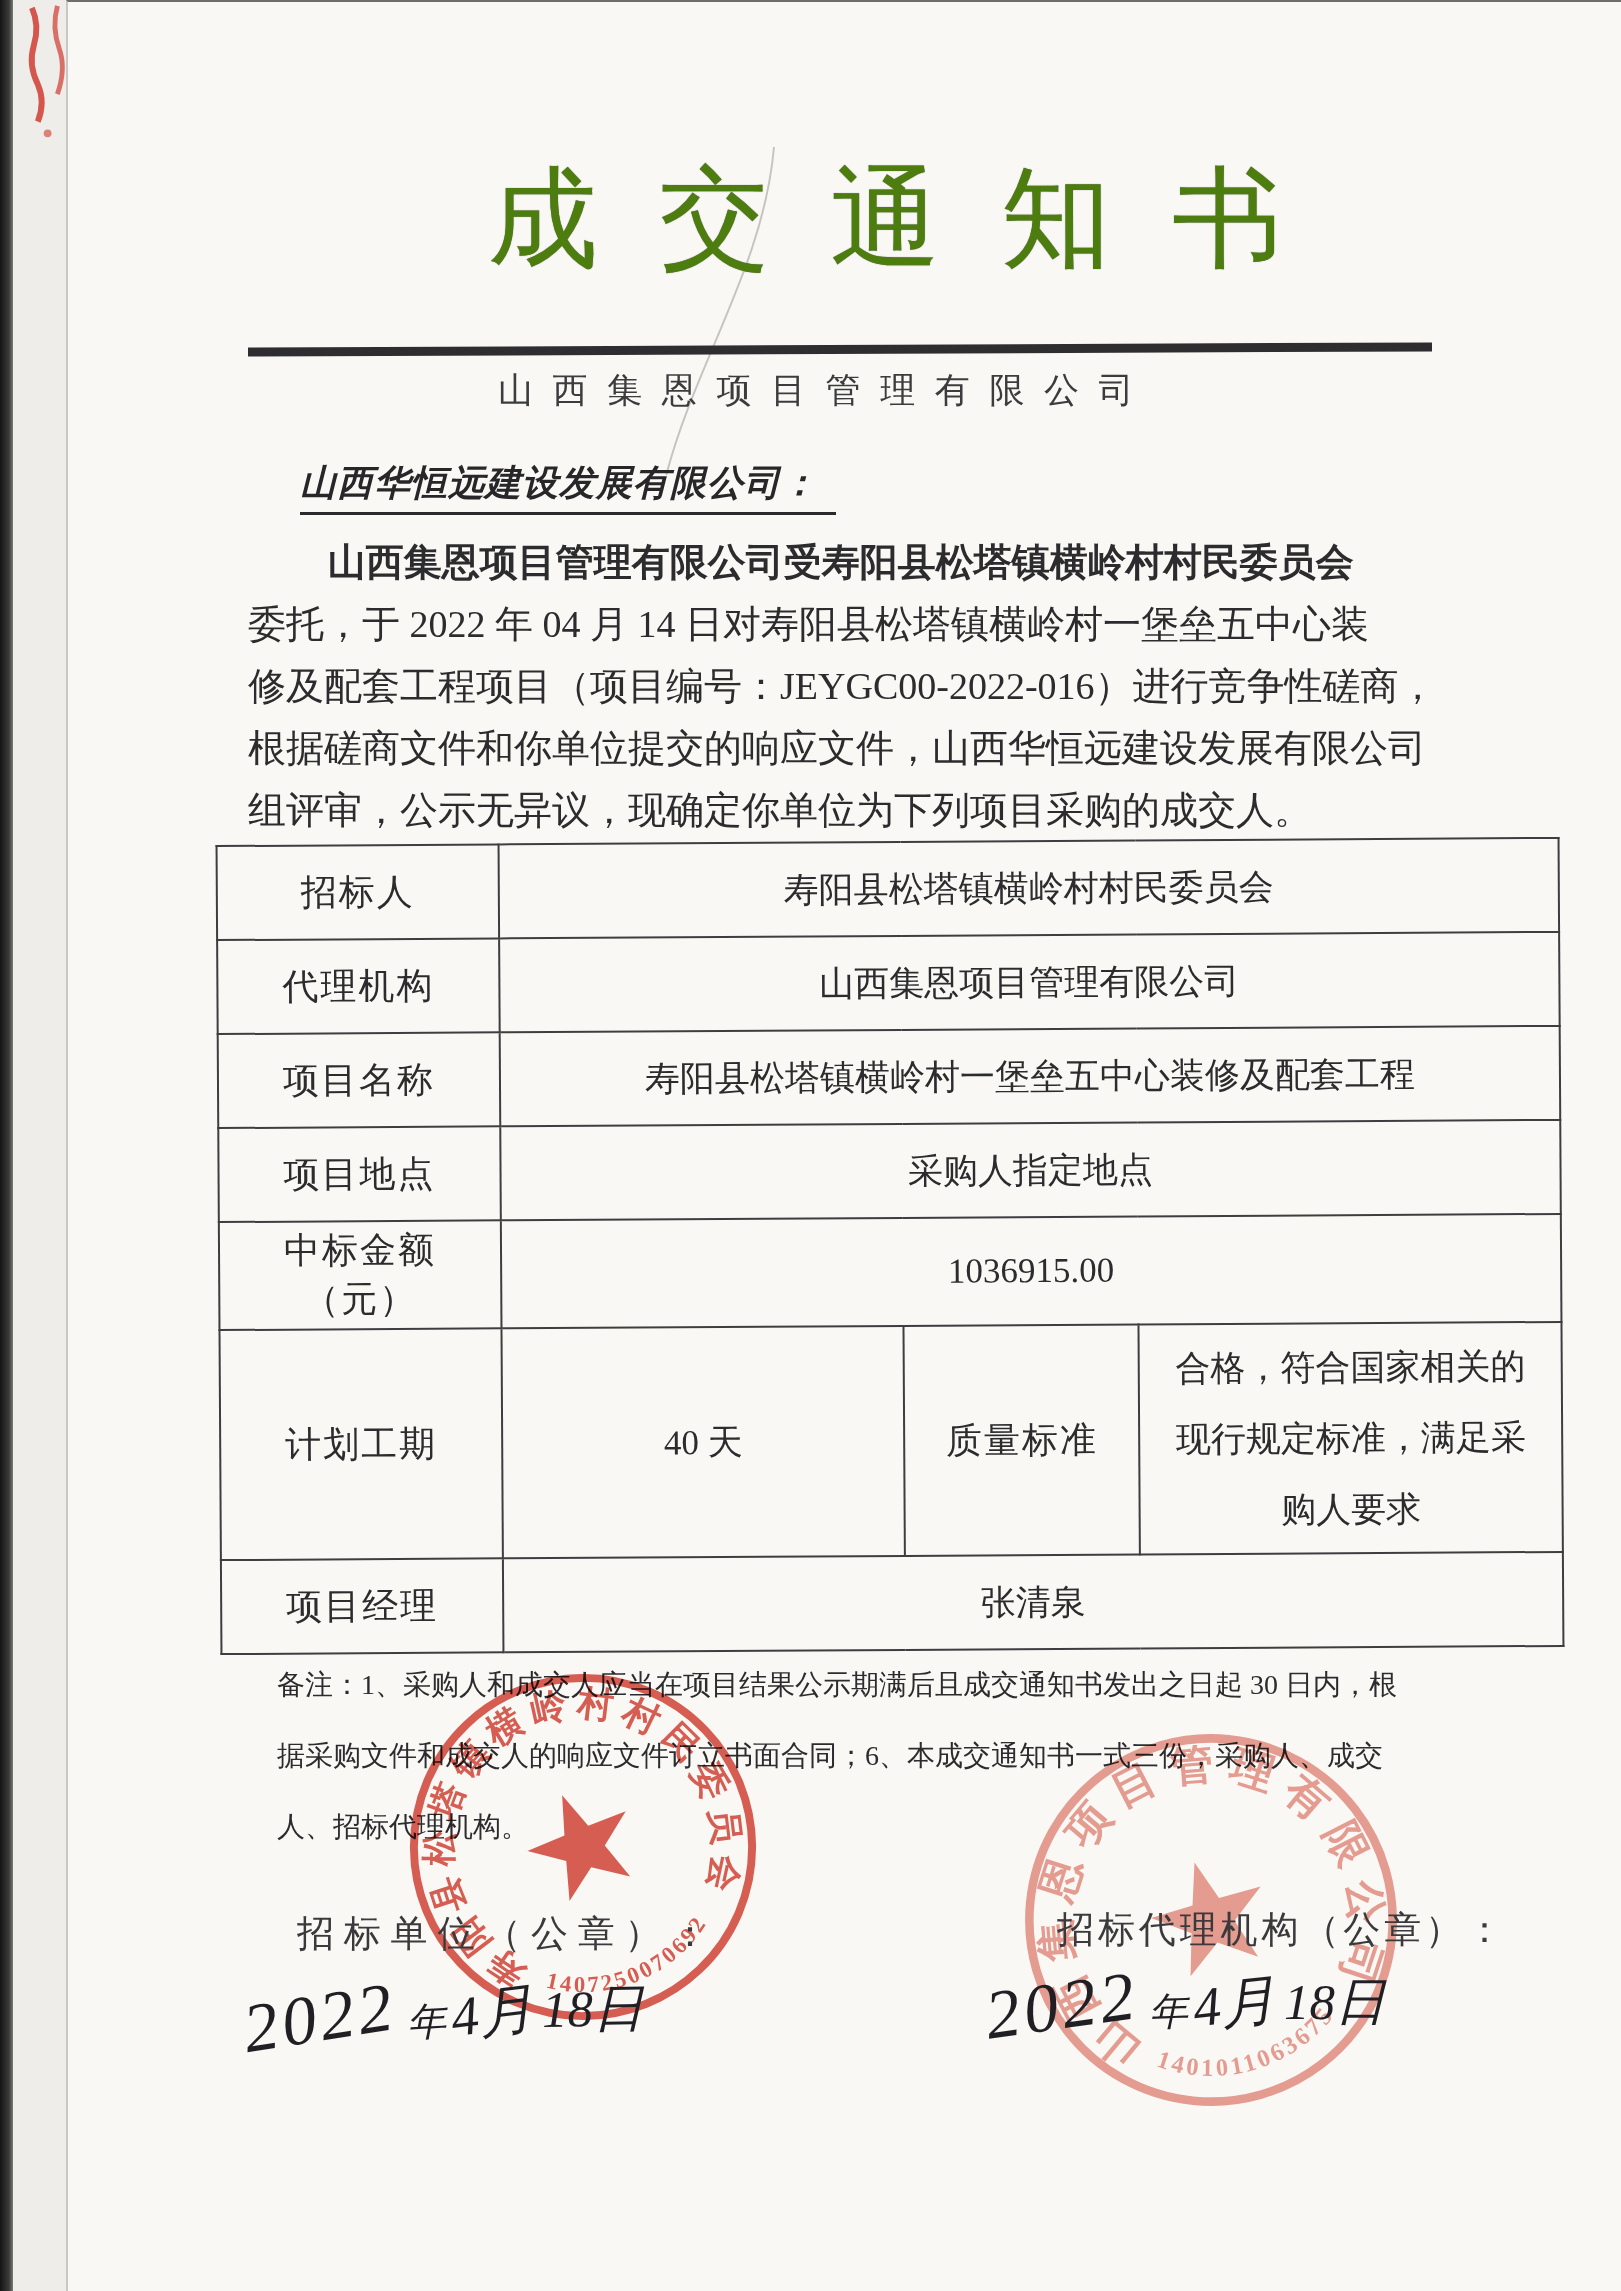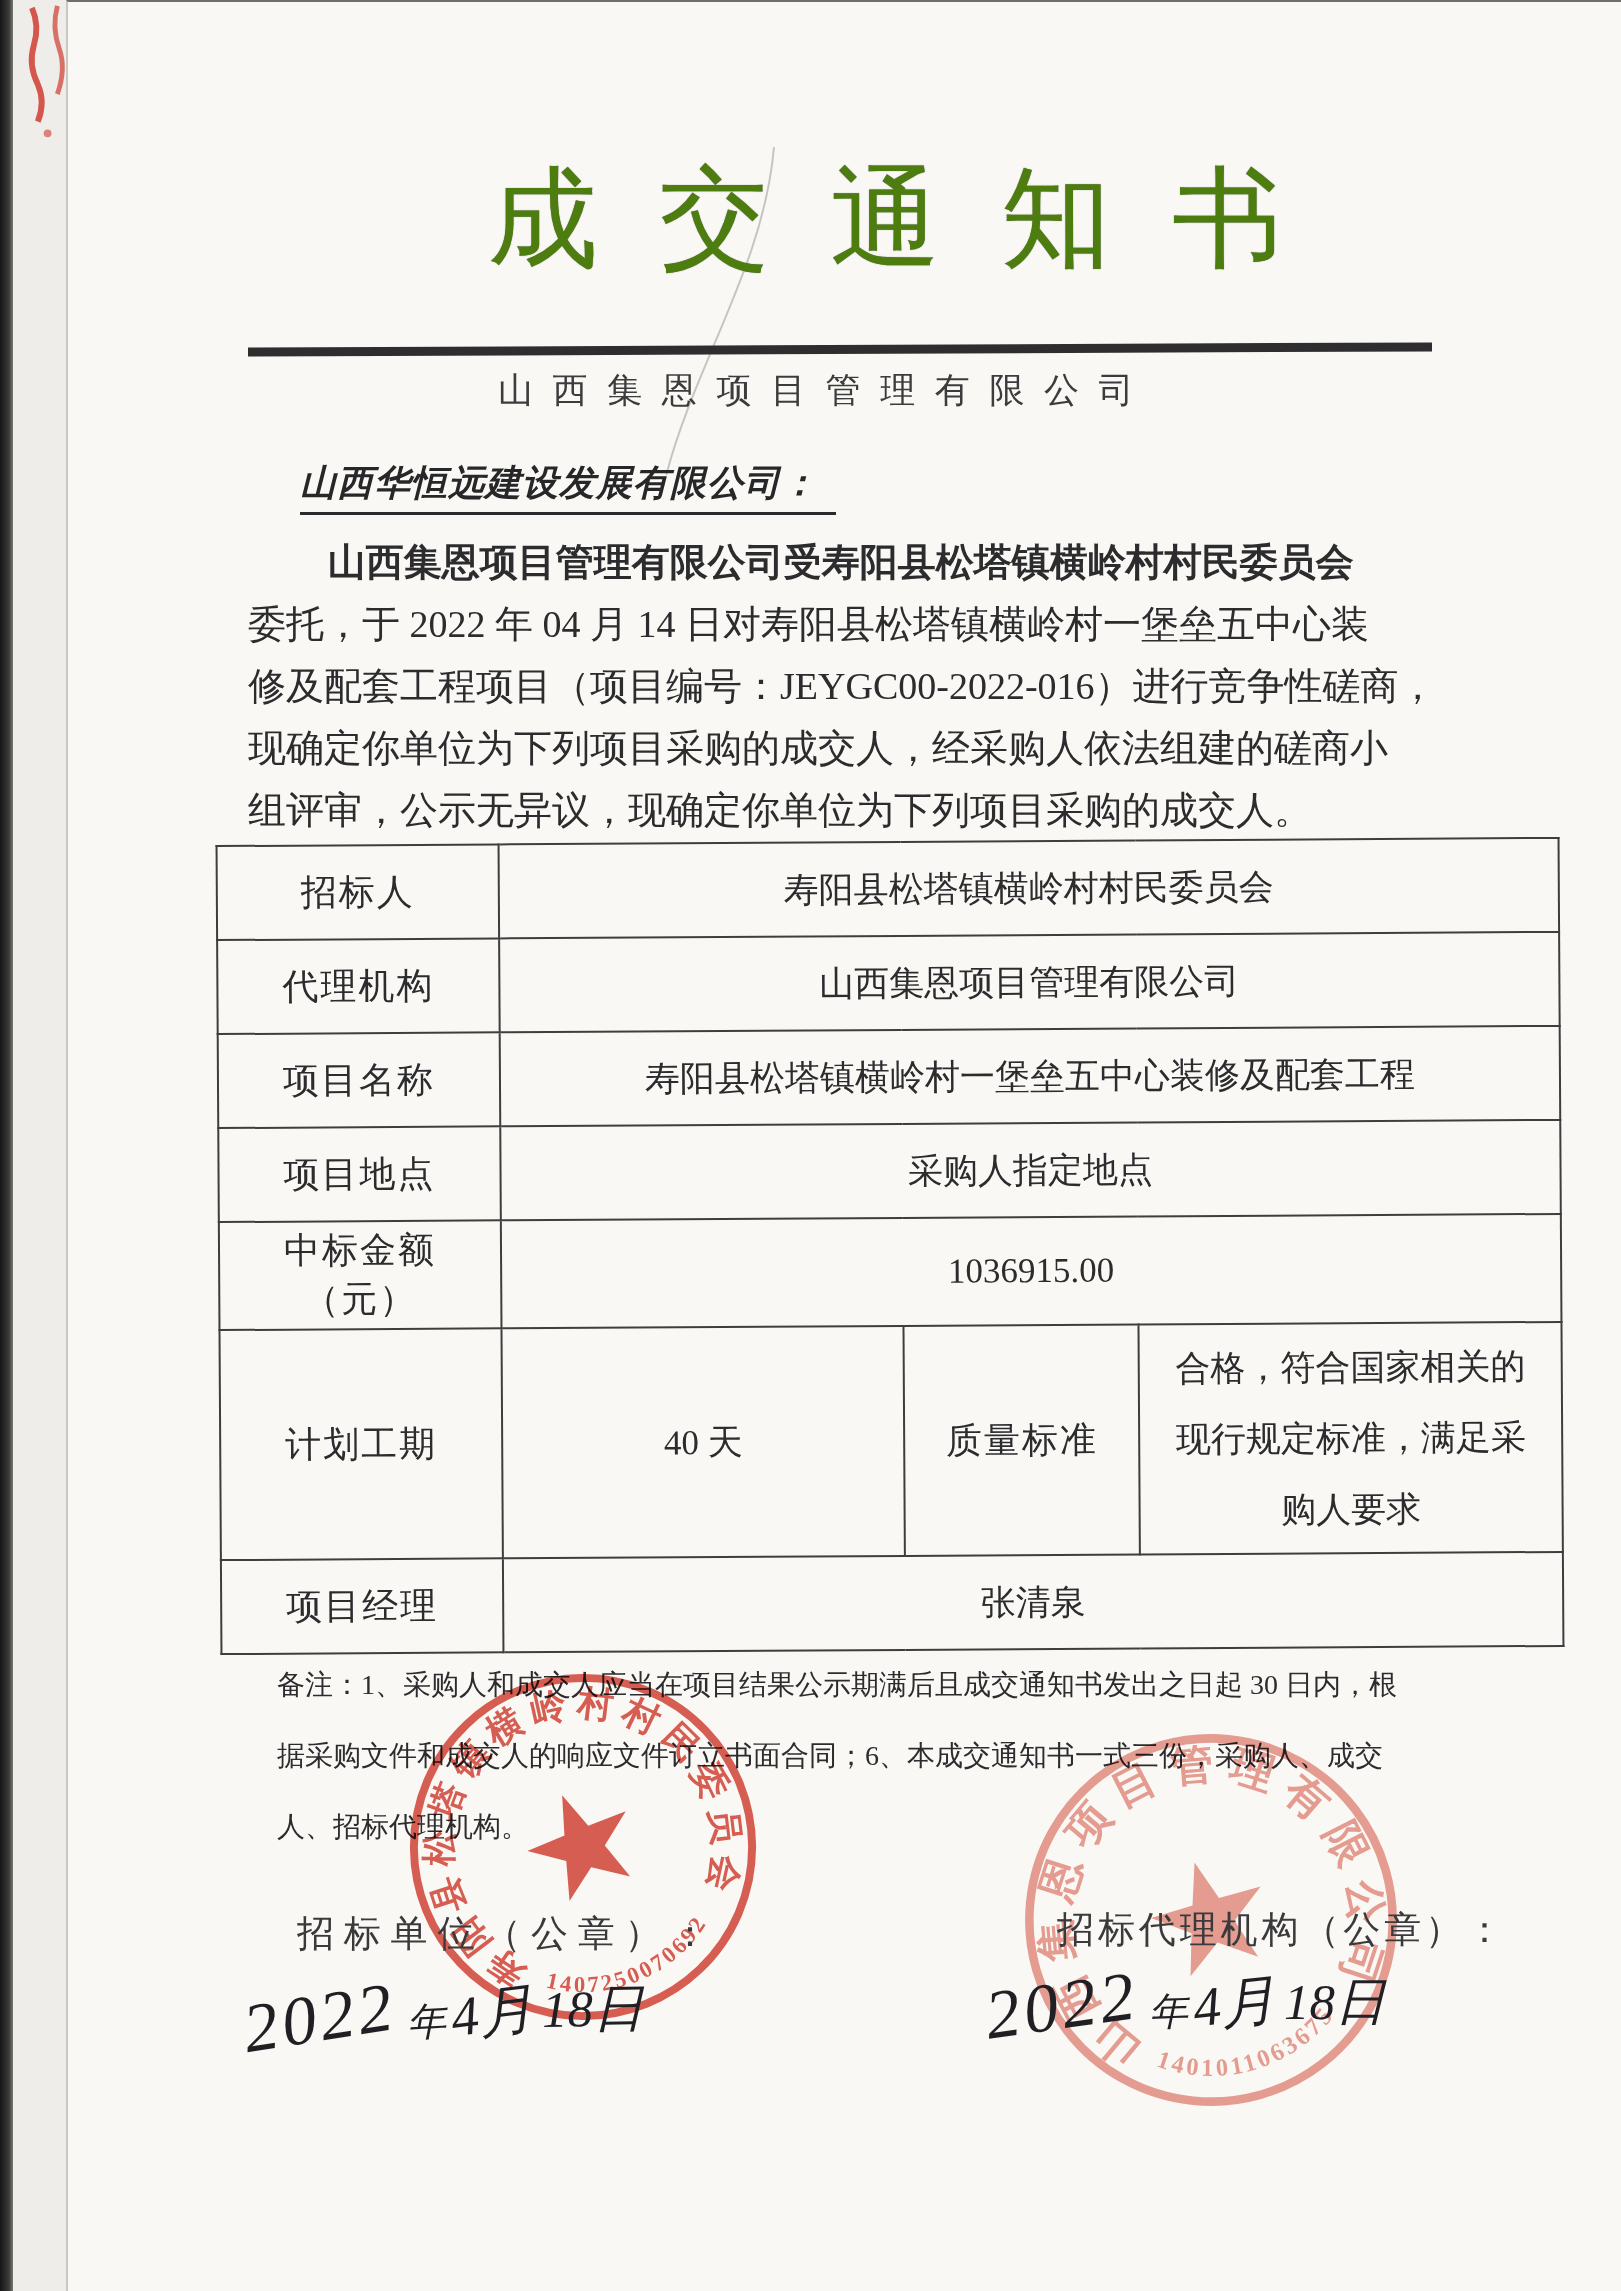--- a/index.html
+++ b/index.html
@@ -82,21 +82,21 @@
 <div class="abs doc-title">成交通知书</div>
 <div class="abs title-rule"></div>
 <div class="abs agency-line">山西集恩项目管理有限公司</div>
 
 <div class="abs addressee">山西华恒远建设发展有限公司：</div>
 
 <div class="abs para">
   <div class="pline indent">山西集恩项目管理有限公司受寿阳县松塔镇横岭村村民委员会</div>
   <div class="pline">委托，于 2022 年 04 月 14 日对寿阳县松塔镇横岭村一堡垒五中心装</div>
   <div class="pline">修及配套工程项目（项目编号：JEYGC00-2022-016）进行竞争性磋商，</div>
-  <div class="pline">现确定你单位为下列项目采购的成交人，经采购人依法组建的磋商小</div>
+  <div class="pline">根据磋商文件和你单位提交的响应文件，山西华恒远建设发展有限公司</div>
   <div class="pline">组评审，公示无异议，现确定你单位为下列项目采购的成交人。</div>
 </div>
 
 <div class="abs award-table">
   <table>
     <colgroup>
         <col style="width:21%">
         <col style="width:30%">
         <col style="width:17.5%">
         <col style="width:31.5%">

